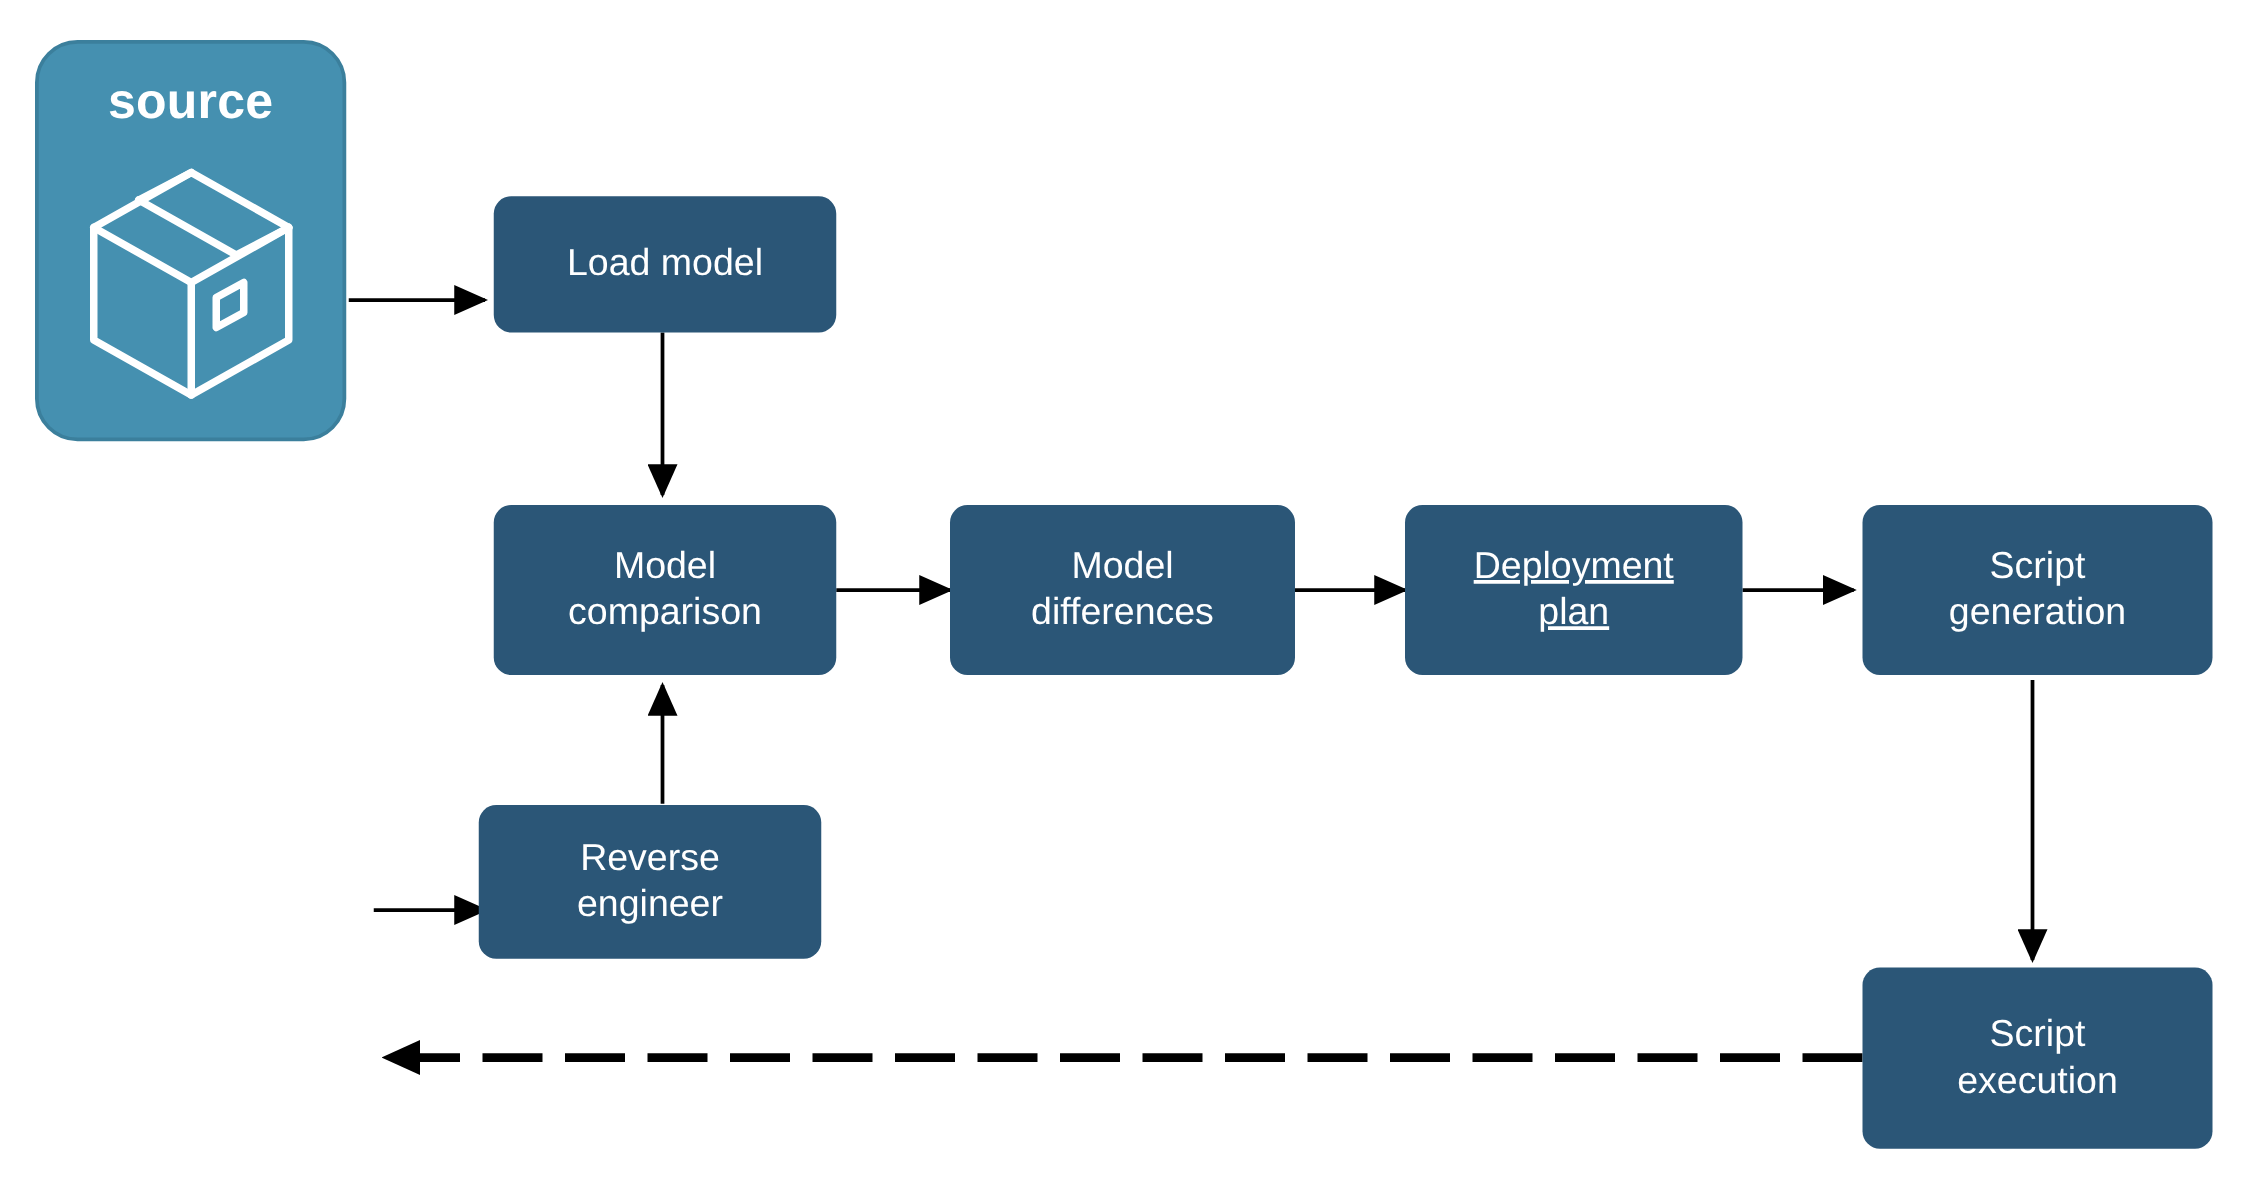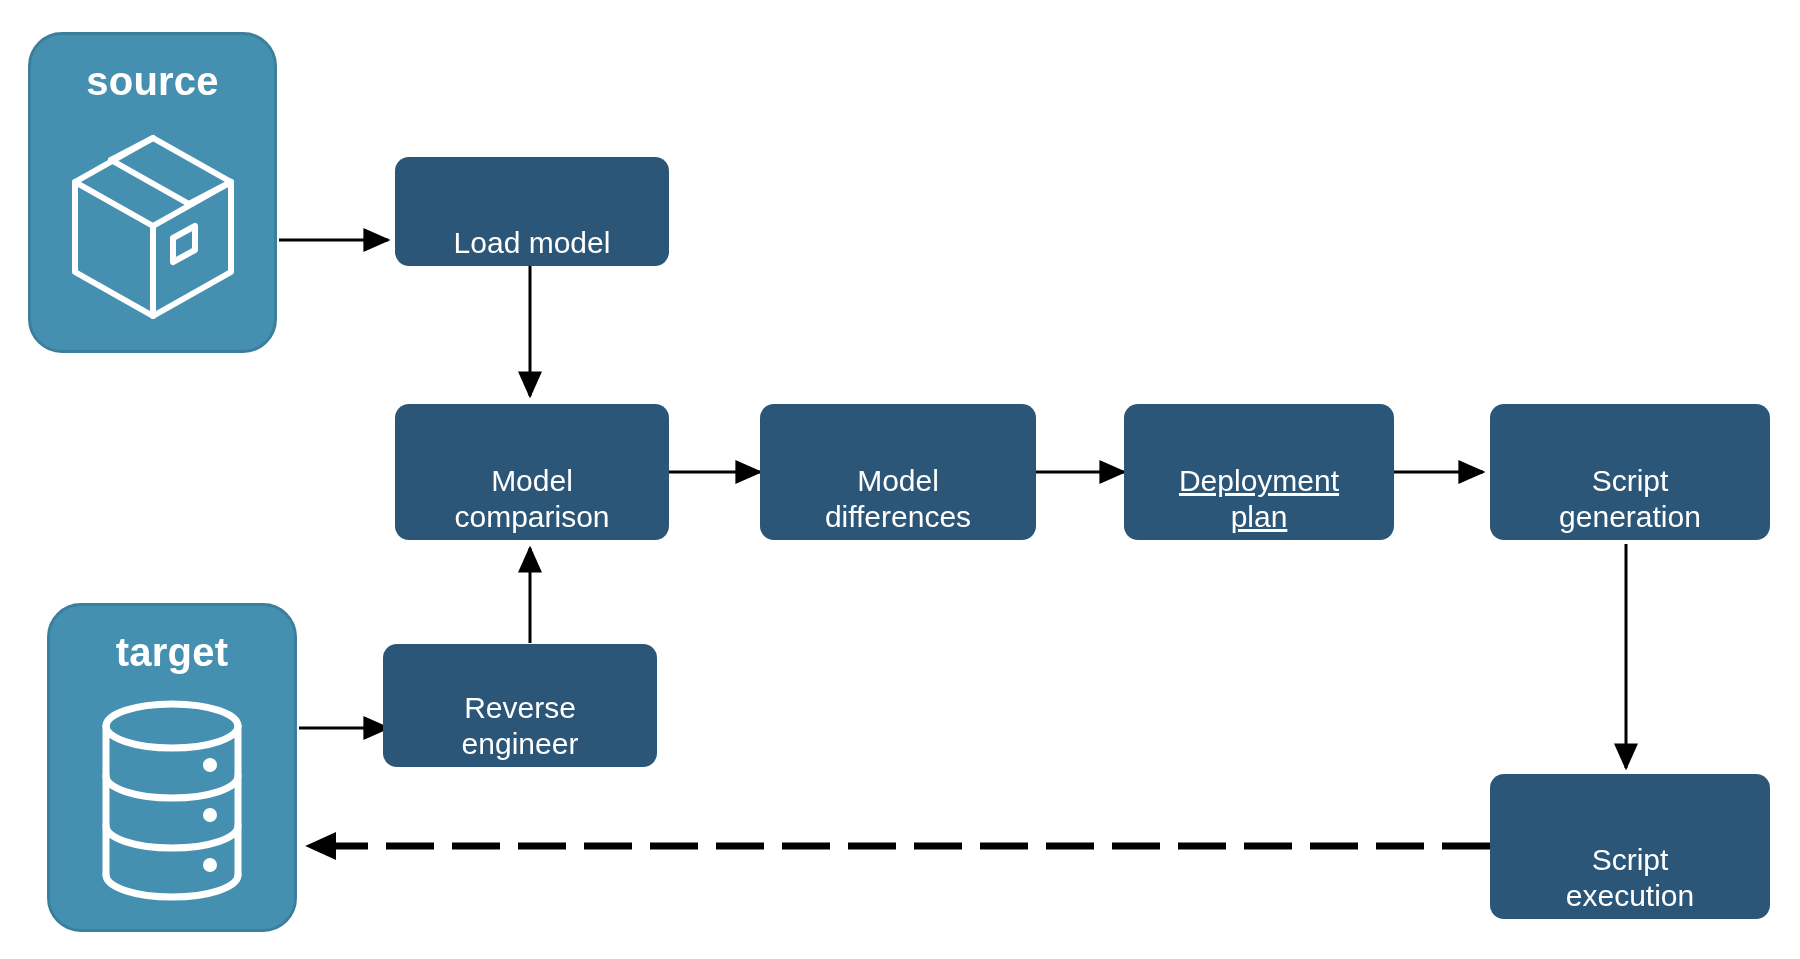--- a/index.html
+++ b/index.html
@@ -58,21 +58,21 @@
   }
 
   
   .node {
     position: absolute;
     box-sizing: border-box;
     background: #2b5677;
     border-radius: 14px;
     color: #ffffff;
     display: flex;
-    align-items: flex-end;
+    align-items: center;
     justify-content: center;
     text-align: center;
     font-size: 30px;
     line-height: 1.22;
     padding: 4px 10px;
   }
   .node .node-label {
     display: block;
     white-space: pre-line;
   }
@@ -121,38 +121,20 @@
           <path d="M90 100 L90 190"></path>
           <path d="M48 34 L126 78"></path>
           <path d="M126 78 L168 56"></path>
           <path d="M48 34 L90 12"></path>
           <path d="M110 112 L132 100 L132 124 L110 136 Z"></path>
         </g>
       </svg>
     </div>
   </div>
 
-  <div class="endpoint" style="left:47px; top:603px; width:250px; height:329px;">
-    <div class="endpoint-title">target</div>
-    <div class="endpoint-icon">
-      <svg width="160" height="205" viewBox="0 0 160 205" xmlns="http://www.w3.org/2000/svg">
-        <g fill="none" stroke="#ffffff" stroke-width="7" stroke-linejoin="round" stroke-linecap="round">
-          <ellipse cx="80" cy="28" rx="66" ry="22"></ellipse>
-          <path d="M14 28 L14 177"></path>
-          <path d="M146 28 L146 177"></path>
-          <path d="M14 177 a66 22 0 0 0 132 0"></path>
-          <path d="M14 78 a66 22 0 0 0 132 0"></path>
-          <path d="M14 128 a66 22 0 0 0 132 0"></path>
-        </g>
-        <circle cx="118" cy="67" r="7" fill="#ffffff"></circle>
-        <circle cx="118" cy="117" r="7" fill="#ffffff"></circle>
-        <circle cx="118" cy="167" r="7" fill="#ffffff"></circle>
-      </svg>
-    </div>
-  </div>
 
   <div class="node" style="left:395px; top:157px; width:274px; height:109px;">
     <span class="node-label">Load model</span>
   </div>
 
   <div class="node" style="left:395px; top:404px; width:274px; height:136px;">
     <span class="node-label">Model
 comparison</span>
   </div>
 

